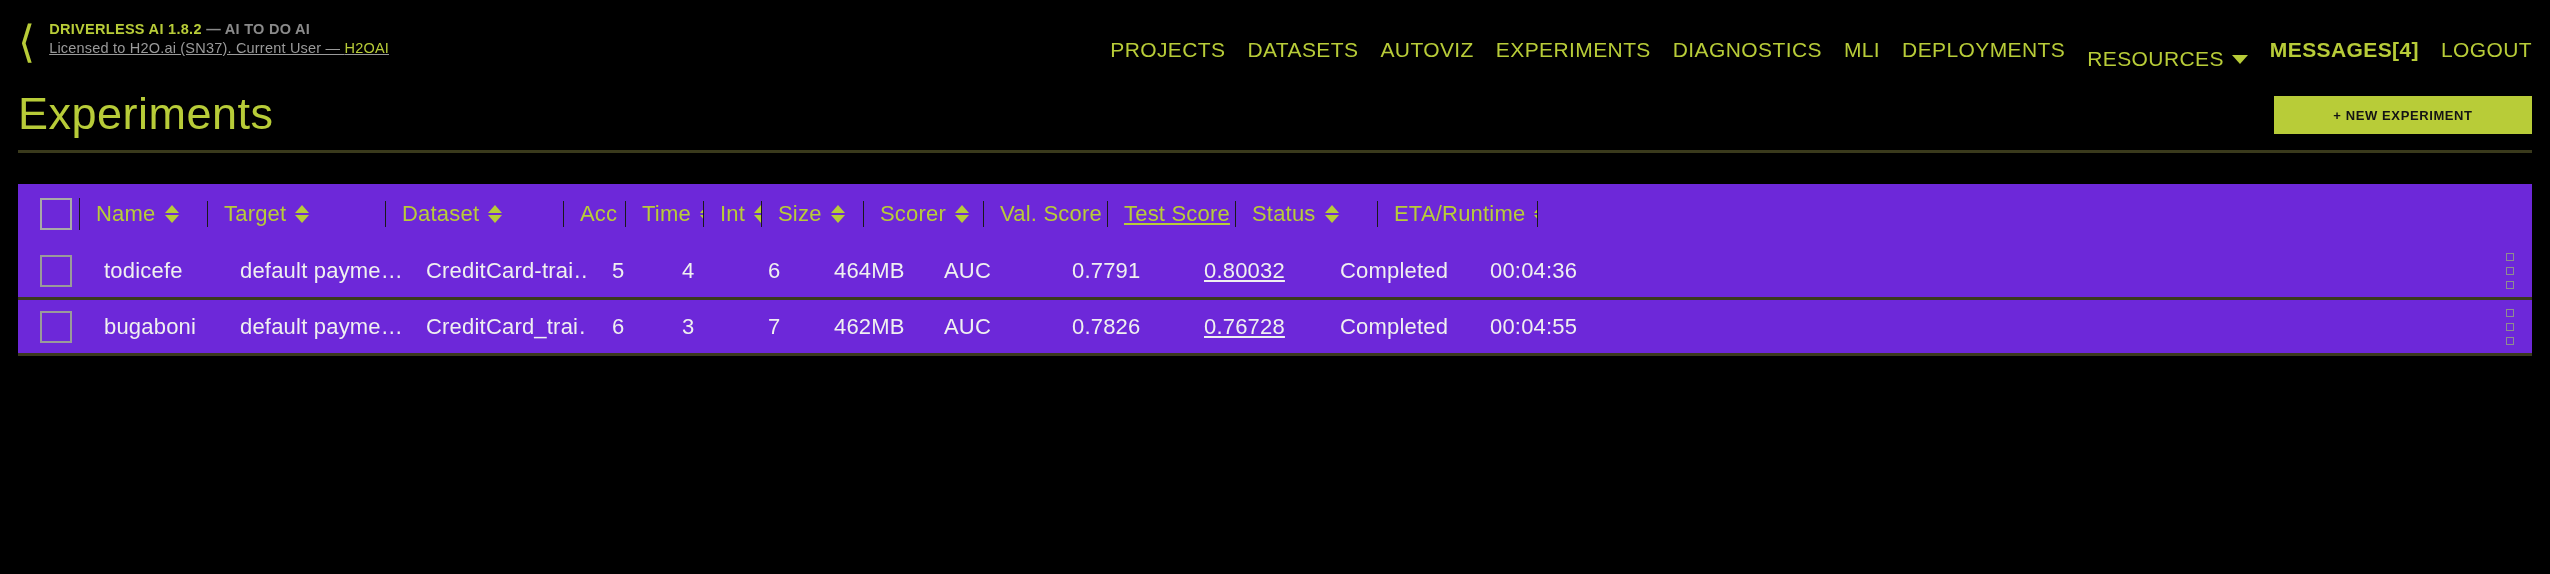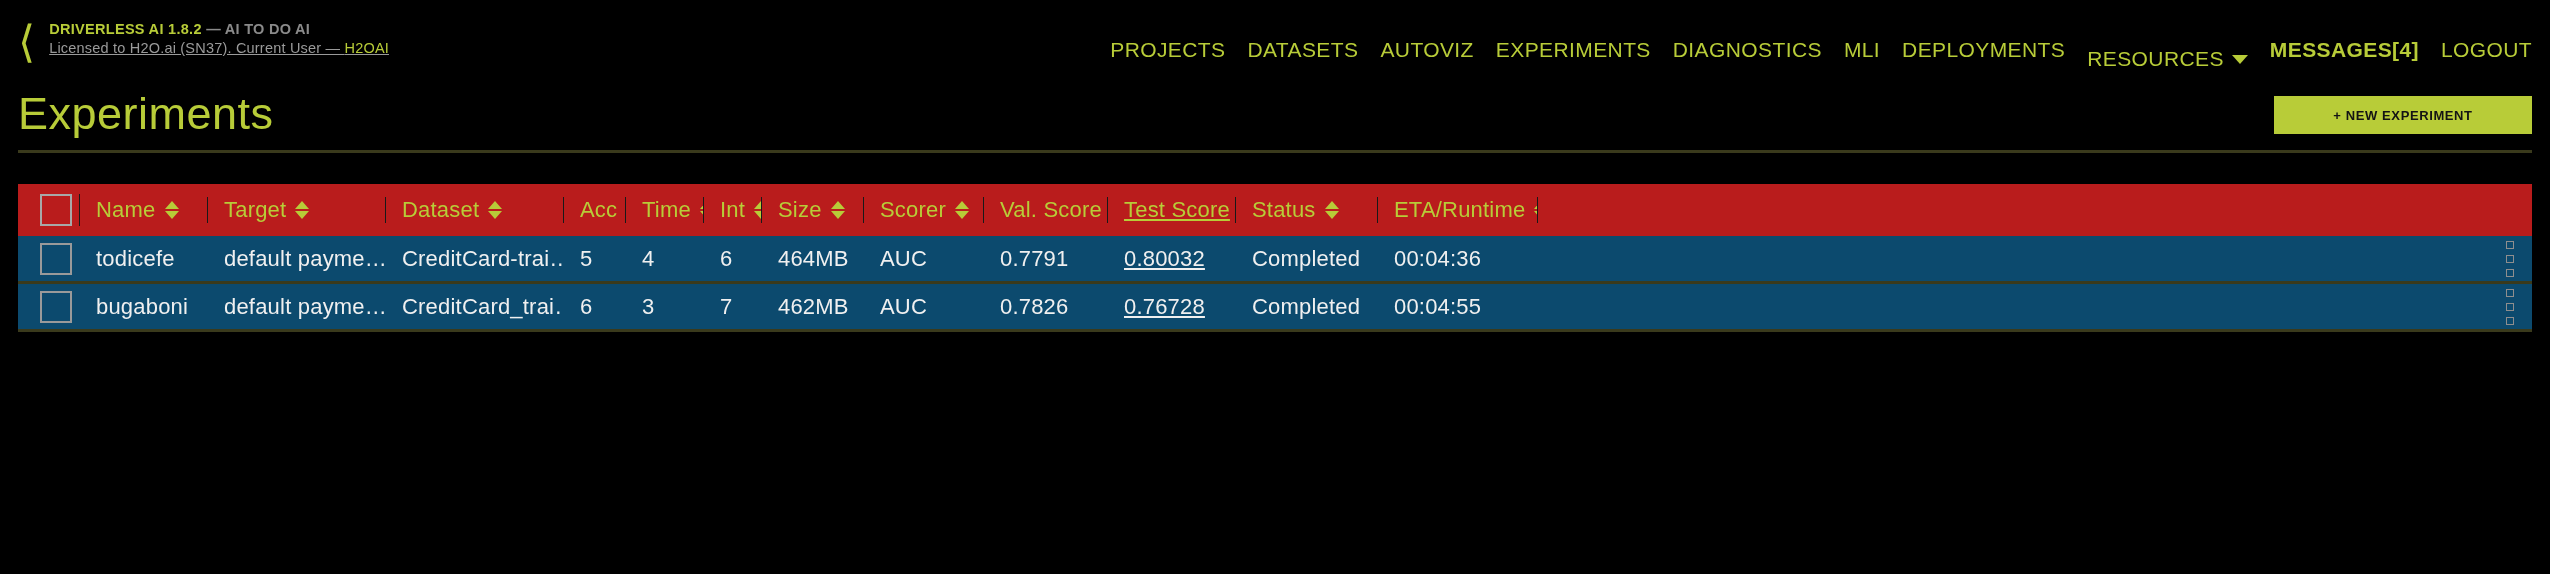--- a/index.html
+++ b/index.html
@@ -145,27 +145,28 @@
     left: 18px;
     right: 18px;
     top: 184px;
   }
   .row {
     display: flex;
     align-items: center;
     width: 100%;
   }
   .head-row {
-    height: 52px;
-    background: #b91c1c;
+    height: 60px;
+    background: #6d28d9;
   }
   .data-row {
-    height: 48px;
-    background: #0c4a6e;
+    height: 56px;
+    background: #6d28d9;
     border-bottom: 3px solid #3a3a1c;
+    gap: 8px;
   }
   .cell {
     display: flex;
     align-items: center;
     padding-left: 16px;
     overflow: hidden;
     white-space: nowrap;
   }
   .head-row .cell {
     color: #b8cc38;

